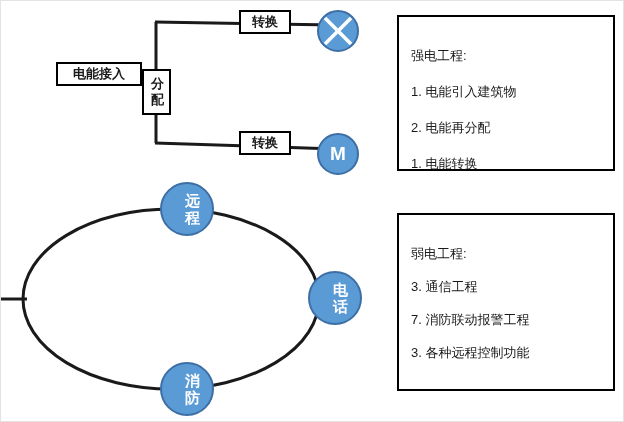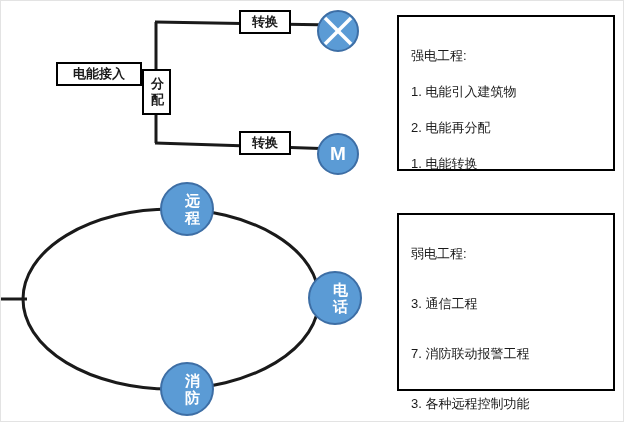--- a/index.html
+++ b/index.html
@@ -127,21 +127,21 @@
     <span class="motor-letter">M</span>
   </div>
 
   <div class="panel" style="left:396px; top:14px; width:218px; height:156px;">
     <div class="line">强电工程:</div>
     <div class="line">1. 电能引入建筑物</div>
     <div class="line">2. 电能再分配</div>
     <div class="line">1. 电能转换</div>
   </div>
 
-  <div class="panel" style="left:396px; top:212px; width:218px; height:178px; gap:29px;">
+  <div class="panel" style="left:396px; top:212px; width:218px; height:178px; gap:12px;">
     <div class="line">弱电工程:</div>
     <div class="line">3. 通信工程</div>
     <div class="line">7. 消防联动报警工程</div>
     <div class="line">3. 各种远程控制功能</div>
   </div>
 
   <div class="node node-lg" style="left:159px; top:181px;">
     <span class="stack">远程</span>
   </div>
 

